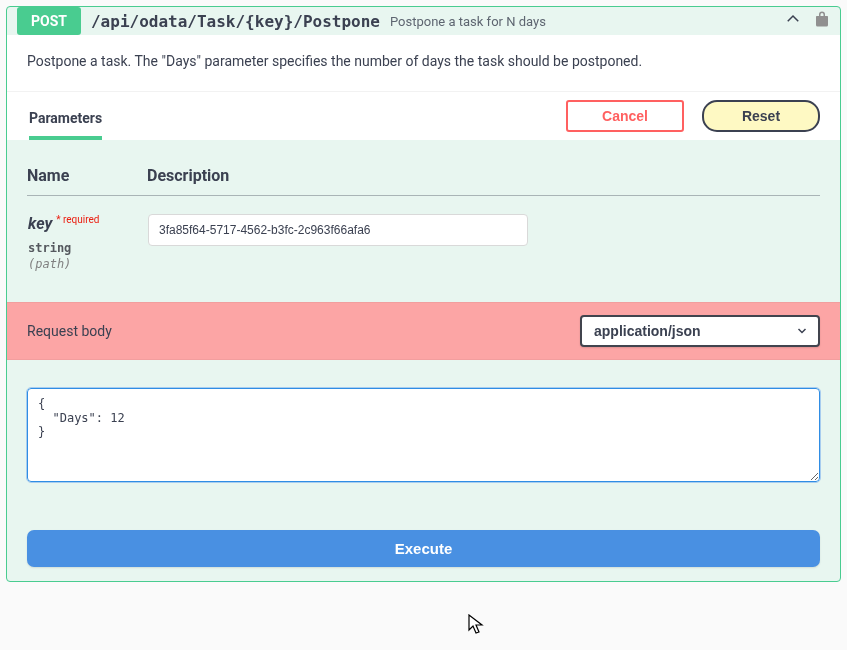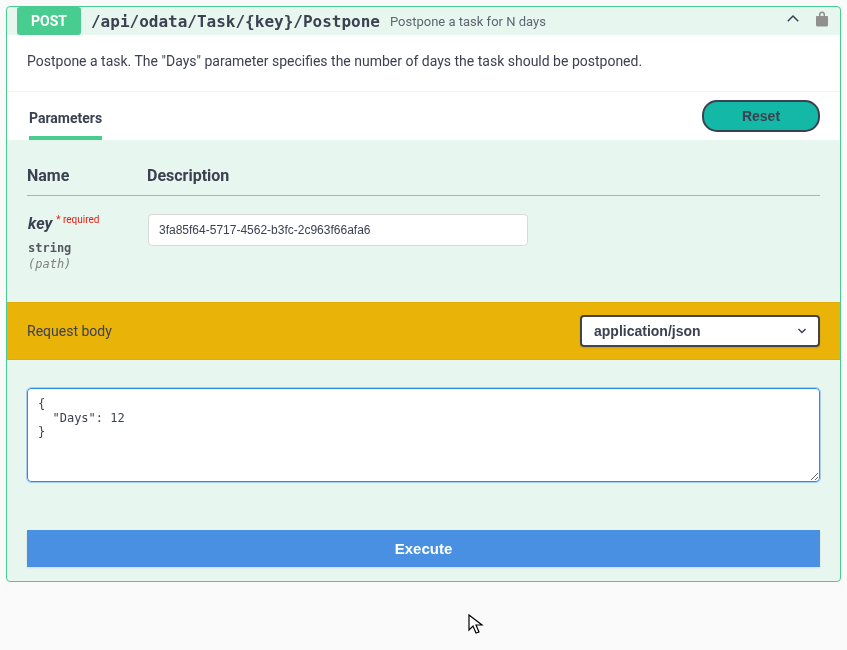--- a/index.html
+++ b/index.html
@@ -90,21 +90,21 @@
     font-weight: 700;
     font-size: 14px;
     padding: 6px 0;
     width: 118px;
     border-radius: 3px;
     cursor: pointer;
   }
   .btn-reset {
     border: 2px solid #3b4151;
     color: #3b4151;
-    background: #14b8a6;
+    background: #fef9c3;
     font-weight: 700;
     font-size: 14px;
     padding: 6px 17px;
     width: 118px;
     border-radius: 15px;
     cursor: pointer;
   }
   .params {
     padding: 16px 20px 30px;
   }
@@ -139,21 +139,21 @@
     border-radius: 4px;
     padding: 8px 10px;
     font-size: 12px;
     color: #3b4151;
     background: #fff;
   }
   .reqbody-row {
     display: flex;
     align-items: center;
     padding: 12px 20px;
-    background: #eab308;
+    background: #fca5a5;
     border-top: 1px solid rgba(0,0,0,.04);
     border-bottom: 1px solid rgba(0,0,0,.04);
   }
   .reqbody-label { font-size: 14px; color: #3b4151; }
   .content-type-wrap { margin-left: auto; position: relative; }
   select.content-type {
     appearance: none;
     -webkit-appearance: none;
     border: 2px solid #41444e;
     border-radius: 4px;
@@ -185,21 +185,21 @@
     padding: 8px 10px;
     background: #fff;
     resize: vertical;
   }
   .execute-wrap { padding: 36px 20px 14px; }
   .btn-execute {
     width: 100%;
     background: #4990e2;
     color: #fff;
     border: none;
-    border-radius: 0;
+    border-radius: 7px;
     font-size: 15px;
     font-weight: 700;
     padding: 10px 0;
     cursor: pointer;
     box-shadow: 0 1px 2px rgba(0,0,0,.1);
   }
   .cursor {
     position: absolute;
     left: 468px; top: 614px;
     pointer-events: none;
@@ -226,20 +226,21 @@
           </svg>
       </span>
     </div>
   </div>
 
   <div class="description">Postpone a task. The "Days" parameter specifies the number of days the task should be postponed.</div>
 
   <div class="tabs-row">
     <div class="tab">Parameters</div>
     <div class="tab-actions">
+      <button class="btn-cancel">Cancel</button>
       <button class="btn-reset">Reset</button>
     </div>
   </div>
 
   <div class="params">
     <table>
       <thead>
         <tr>
           <th class="param-name-cell">Name</th>
           <th>Description</th>

